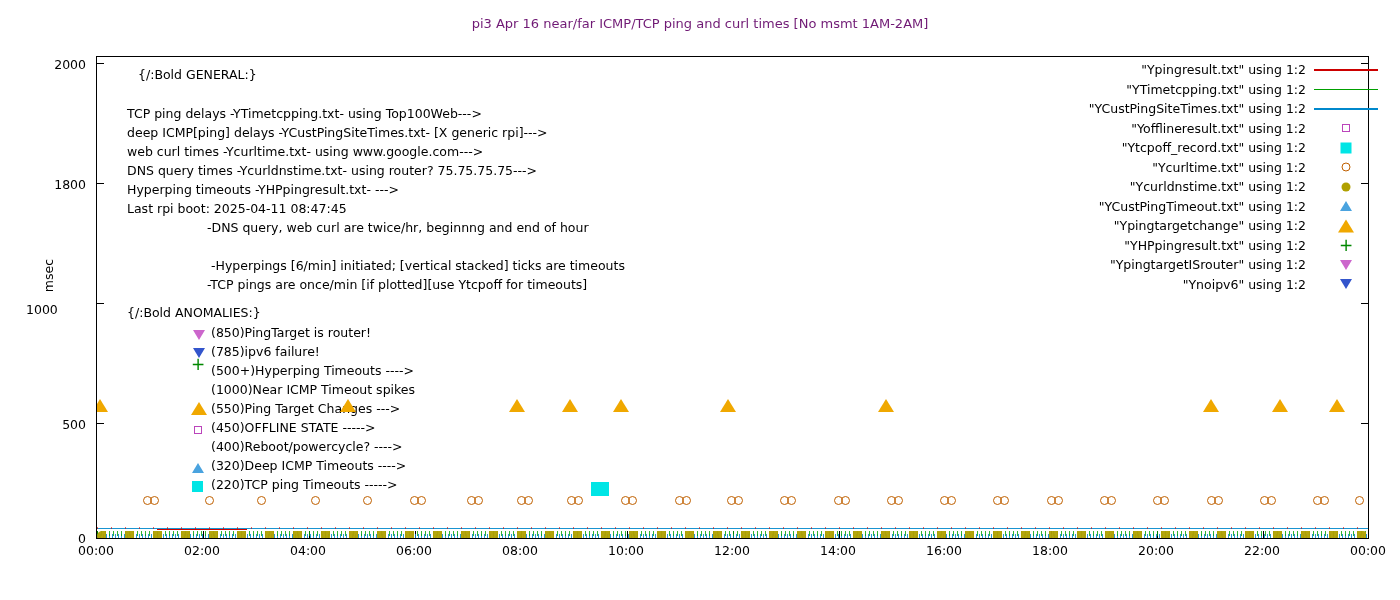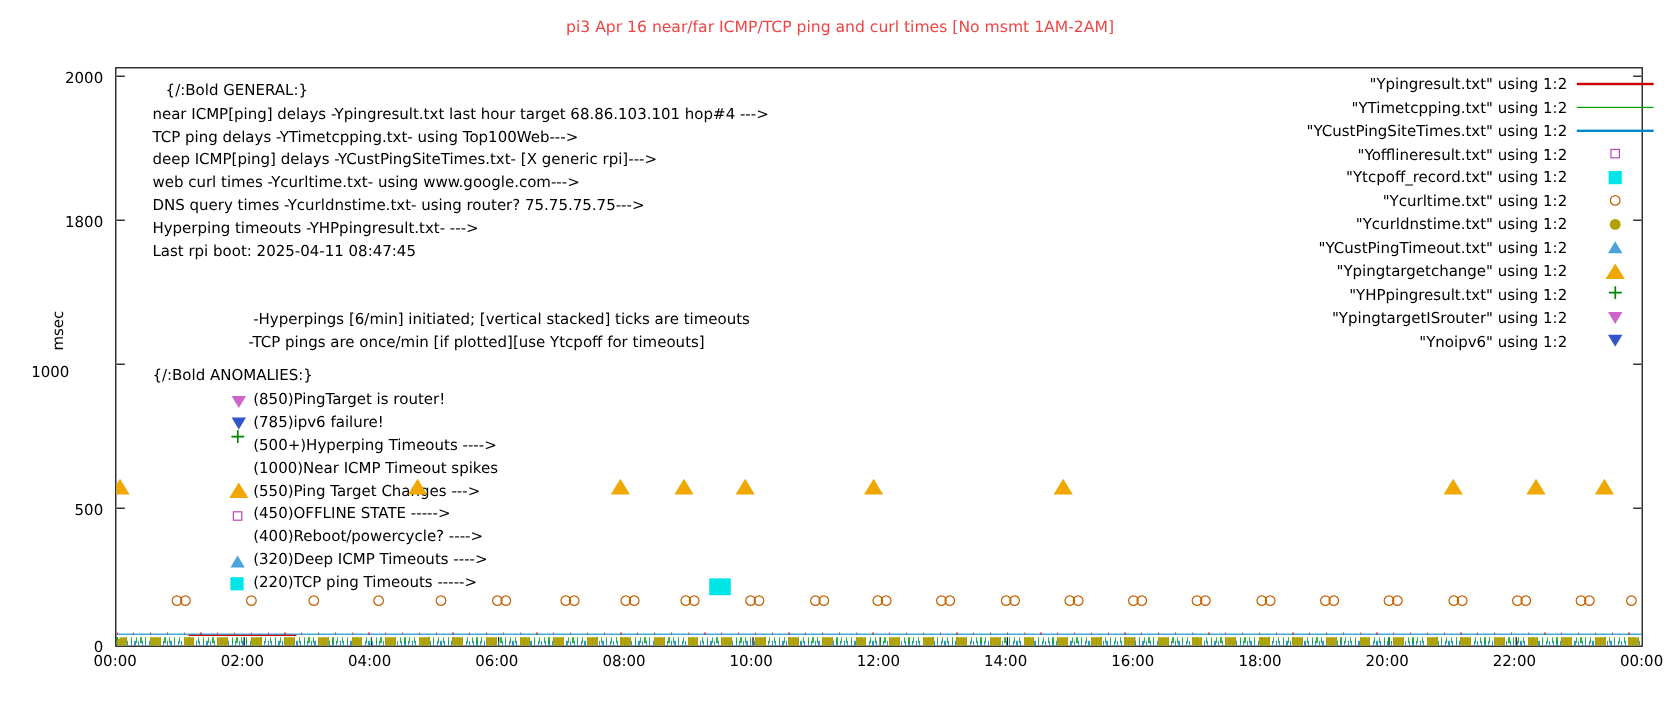--- a/index.html
+++ b/index.html
@@ -20,21 +20,21 @@
     left: 0; top: 0;
     width: 1400px;
     height: 600px;
   }
   .title {
     position: absolute;
     left: 0; top: 16px;
     width: 1400px;
     text-align: center;
     font-size: 13px;
-    color: #ef4444;
+    color: #701a75;
   }
   
   .plot-frame {
     position: absolute;
     left: 96px;
     top: 56px;
     width: 1273px;
     height: 483px;
     border: 1px solid #000;
     box-sizing: border-box;
@@ -164,28 +164,28 @@
     <div class="tick-mark" style="left:530px;bottom:0;width:1px;height:7px;"></div>
     <div class="tick-mark" style="left:636px;bottom:0;width:1px;height:7px;"></div>
     <div class="tick-mark" style="left:742px;bottom:0;width:1px;height:7px;"></div>
     <div class="tick-mark" style="left:848px;bottom:0;width:1px;height:7px;"></div>
     <div class="tick-mark" style="left:954px;bottom:0;width:1px;height:7px;"></div>
     <div class="tick-mark" style="left:1060px;bottom:0;width:1px;height:7px;"></div>
     <div class="tick-mark" style="left:1166px;bottom:0;width:1px;height:7px;"></div>
     <div class="tick-mark" style="left:1271px;bottom:0;width:1px;height:7px;"></div>
 
     <div class="ann" style="left:30px; top:10px;margin-left:11px;">{/:Bold GENERAL:}</div>
-    <div class="ann" style="left:30px; top:30px;">near ICMP[ping] delays -Ypingresult.txt last hour target 68.86.103.101 hop#4 ---&gt;</div>
     <div class="ann" style="left:30px; top:49px;">TCP ping delays -YTimetcpping.txt- using Top100Web---&gt;</div>
     <div class="ann" style="left:30px; top:68px;">deep ICMP[ping] delays -YCustPingSiteTimes.txt- [X generic rpi]---&gt;</div>
     <div class="ann" style="left:30px; top:87px;">web curl times -Ycurltime.txt- using www.google.com---&gt;</div>
     <div class="ann" style="left:30px; top:106px;">DNS query times -Ycurldnstime.txt- using router? 75.75.75.75---&gt;</div>
     <div class="ann" style="left:30px; top:125px;">Hyperping timeouts -YHPpingresult.txt- ---&gt;</div>
     <div class="ann" style="left:30px; top:144px;">Last rpi boot: 2025-04-11 08:47:45</div>
 
+    <div class="ann" style="left:110px; top:163px;">-DNS query, web curl are twice/hr, beginnng and end of hour</div>
     <div class="ann" style="left:110px; top:201px;"> -Hyperpings [6/min] initiated; [vertical stacked] ticks are timeouts</div>
     <div class="ann" style="left:110px; top:220px;">-TCP pings are once/min [if plotted][use Ytcpoff for timeouts]</div>
 
     <div class="ann" style="left:30px; top:248px;">{/:Bold ANOMALIES:}</div>
 
     <div class="ann-sym tri-down-open-m" style="left:96px; top:273px;"></div>
     <div class="ann" style="left:114px; top:268px;">(850)PingTarget is router!</div>
 
     <div class="ann-sym tri-down-open-b" style="left:96px; top:291px;"></div>
     <div class="ann" style="left:114px; top:287px;">(785)ipv6 failure!</div>

